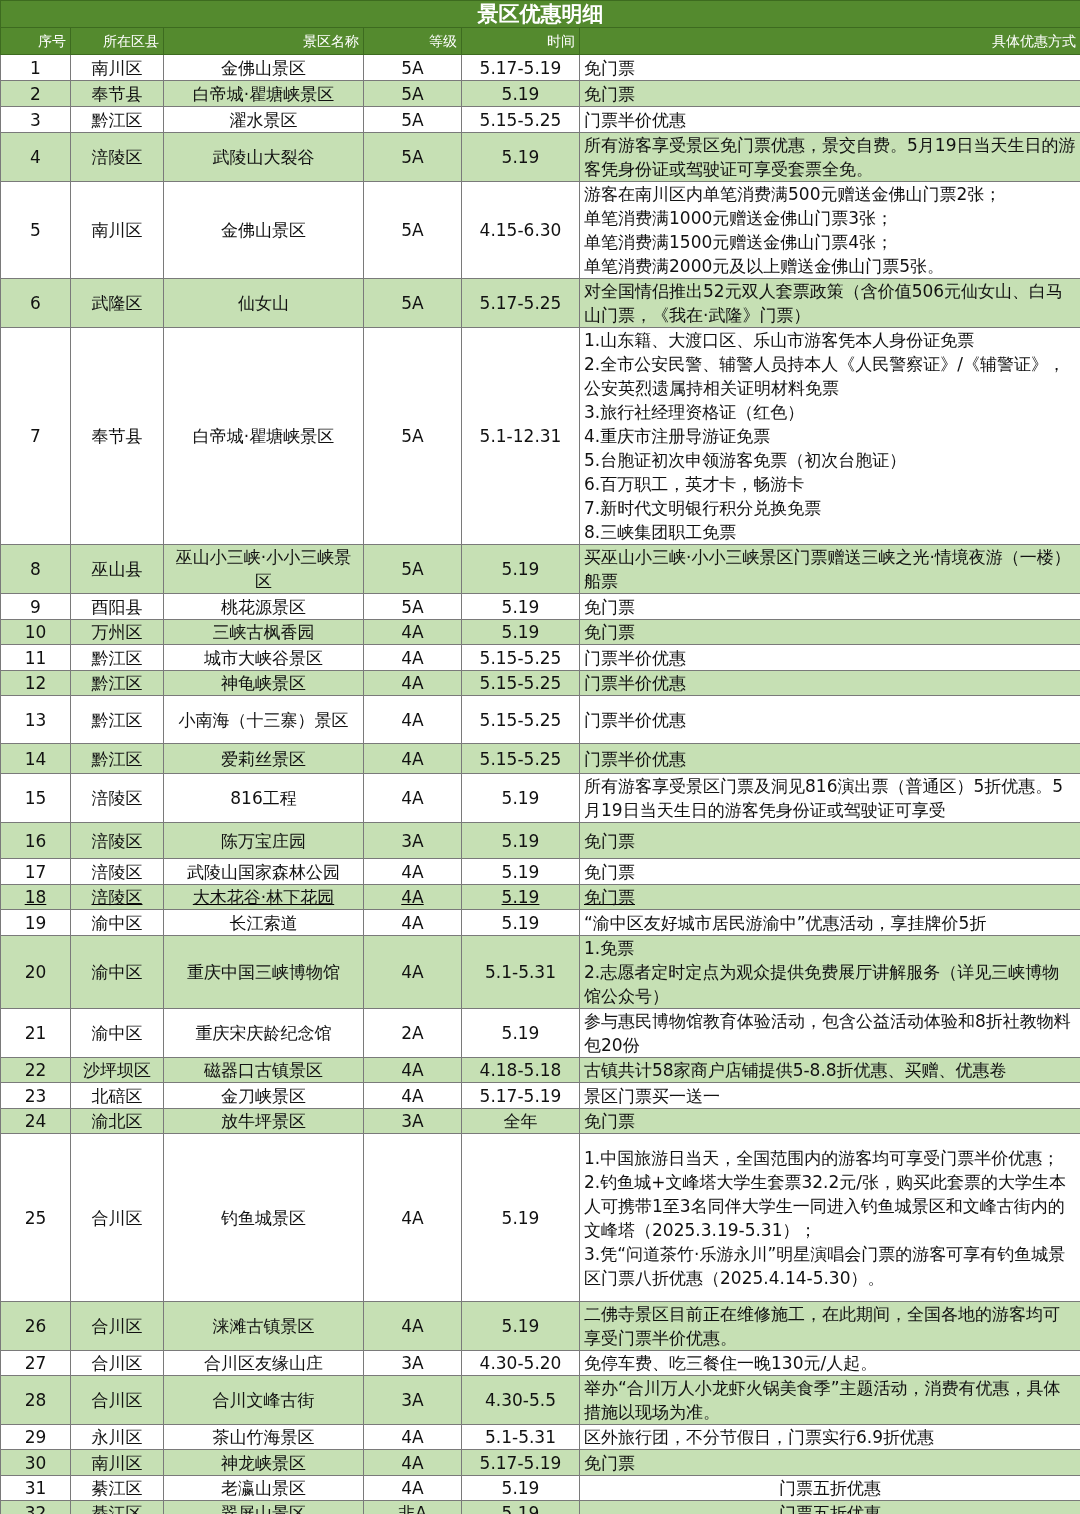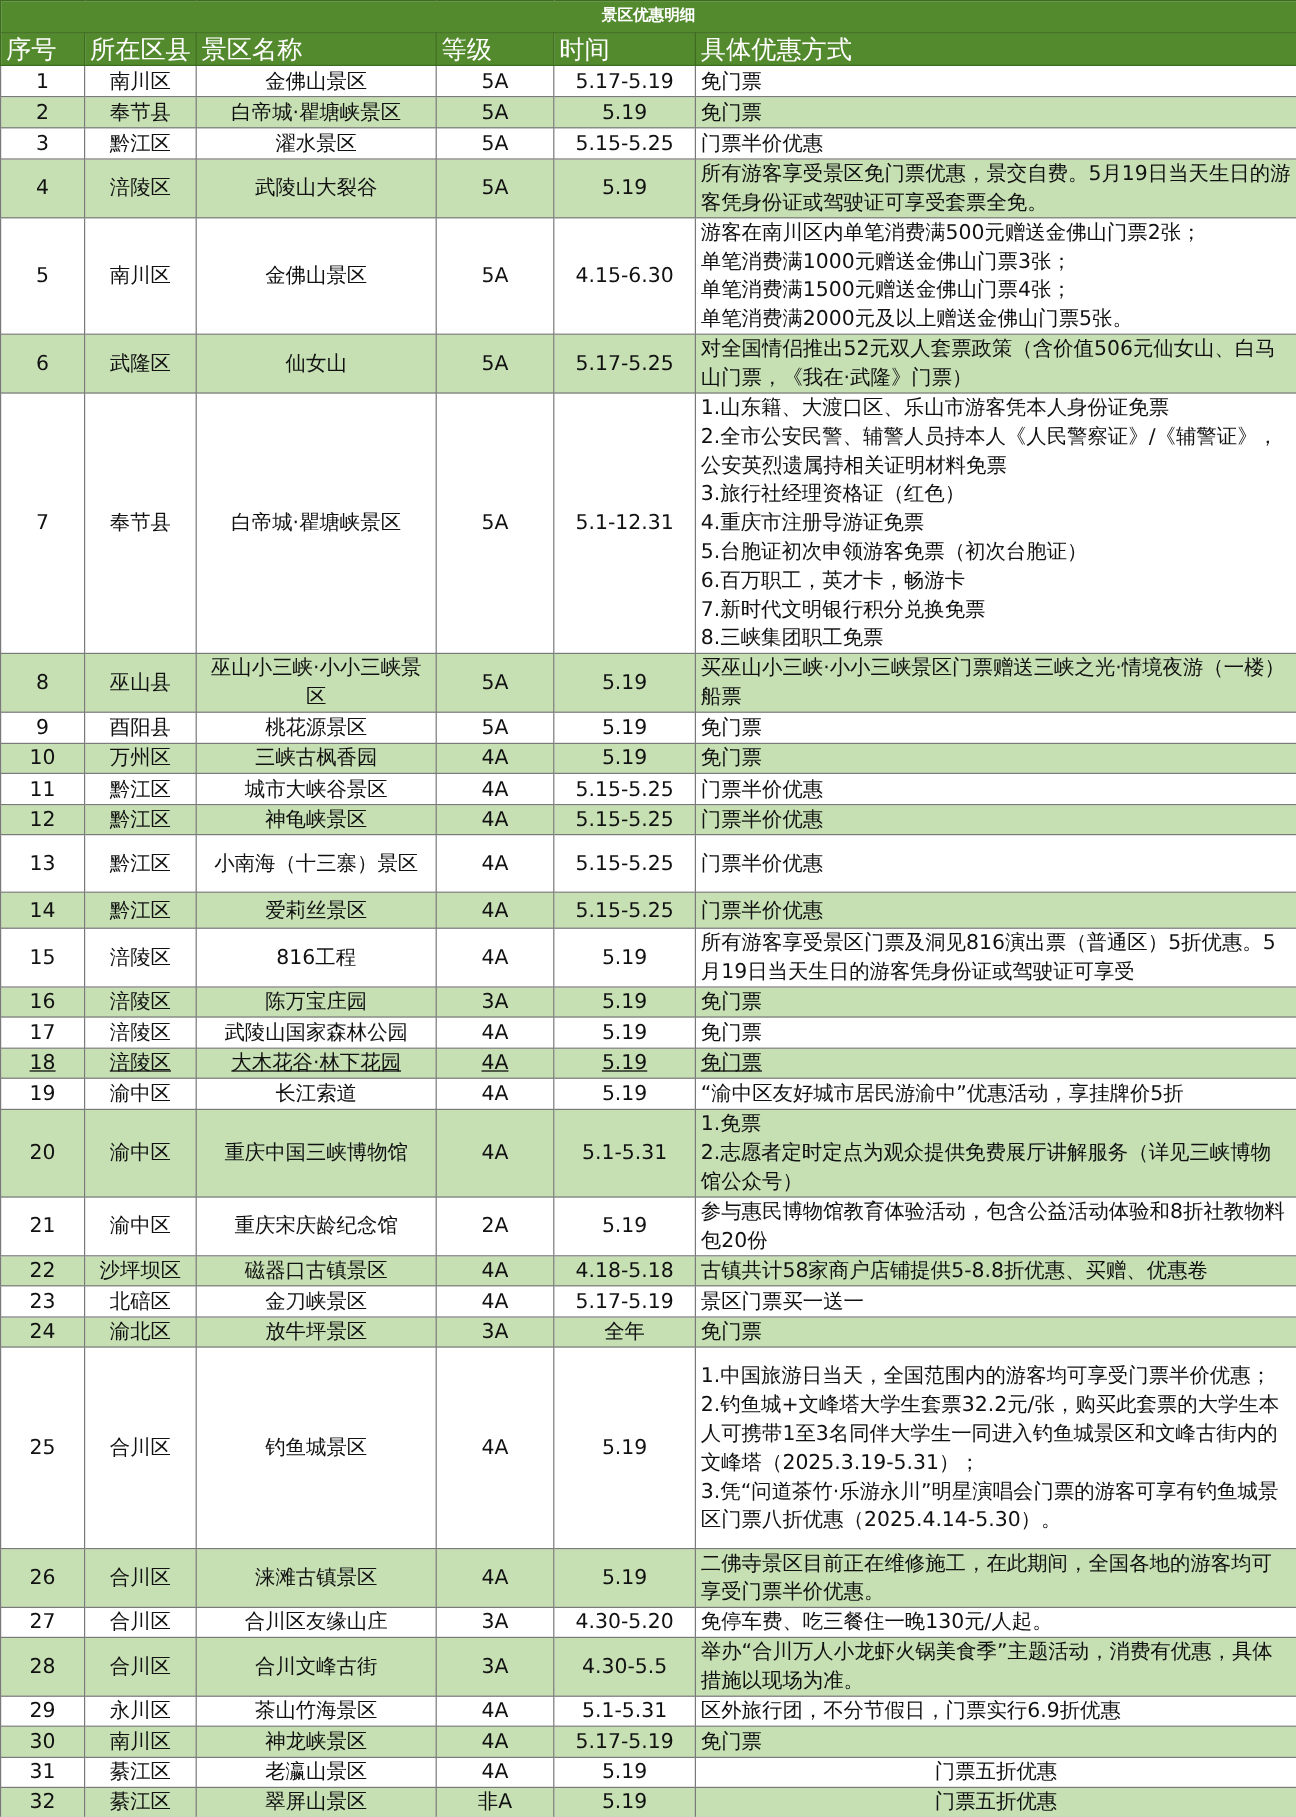--- a/index.html
+++ b/index.html
@@ -1,22 +1,22 @@
 <!DOCTYPE html>
 <html><head>
 <meta charset="utf-8">
 <style>
   html, body { margin:0; padding:0; background:#ffffff; }
   body { width:1080px; height:1514px; overflow:hidden; font-family:"DejaVu Sans","Liberation Sans",sans-serif; }
   table { border-collapse:collapse; width:1080px; table-layout:fixed; }
   col.c0 { width:70px; } col.c1 { width:93px; } col.c2 { width:200px; }
   col.c3 { width:98px; } col.c4 { width:118px; } col.c5 { width:501px; }
   td, th { border:1px solid #7a7a7a; padding:0 4px; font-size:17px; color:#111; line-height:24px; vertical-align:middle; }
-  .title-row th { background:#548a2e; color:#ffffff; font-weight:bold; font-size:13px; height:26px; border:1px solid #3d6b1f; text-align:center; }
-  .head-row th { background:#548a2e; color:#ffffff; font-weight:normal; font-size:21px; height:26px; border:1px solid #3d6b1f; text-align:left; }
+  .title-row th { background:#548a2e; color:#ffffff; font-weight:bold; font-size:21px; height:26px; border:1px solid #3d6b1f; text-align:center; }
+  .head-row th { background:#548a2e; color:#ffffff; font-weight:normal; font-size:14px; height:26px; border:1px solid #3d6b1f; text-align:right; }
   .left { text-align:left; white-space:pre-line; }
   tr.even td { background:#c6e0b4; }
   tr.odd td { background:#ffffff; }
   td.cc { text-align:center; }
 </style>
 </head>
 <body>
 
 <table>
   <colgroup>
@@ -164,21 +164,21 @@
         <td class="left">门票半价优惠</td>
       </tr>
       <tr class="odd" style="height: 48px;">
         <td class="cc">15</td>
         <td class="cc">涪陵区</td>
         <td class="cc">816工程</td>
         <td class="cc">4A</td>
         <td class="cc">5.19</td>
         <td class="left">所有游客享受景区门票及洞见816演出票（普通区）5折优惠。5月19日当天生日的游客凭身份证或驾驶证可享受</td>
       </tr>
-      <tr class="even" style="height: 25px;">
+      <tr class="even" style="height: 36px;">
         <td class="cc">16</td>
         <td class="cc">涪陵区</td>
         <td class="cc">陈万宝庄园</td>
         <td class="cc">3A</td>
         <td class="cc">5.19</td>
         <td class="left">免门票</td>
       </tr>
       <tr class="odd" style="height: 26px;">
         <td class="cc">17</td>
         <td class="cc">涪陵区</td>

